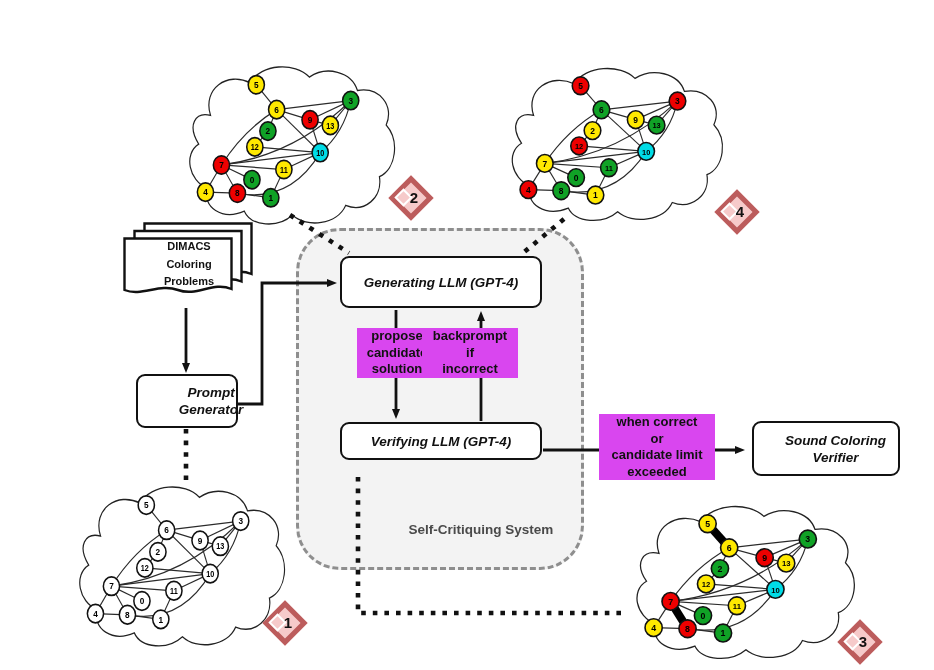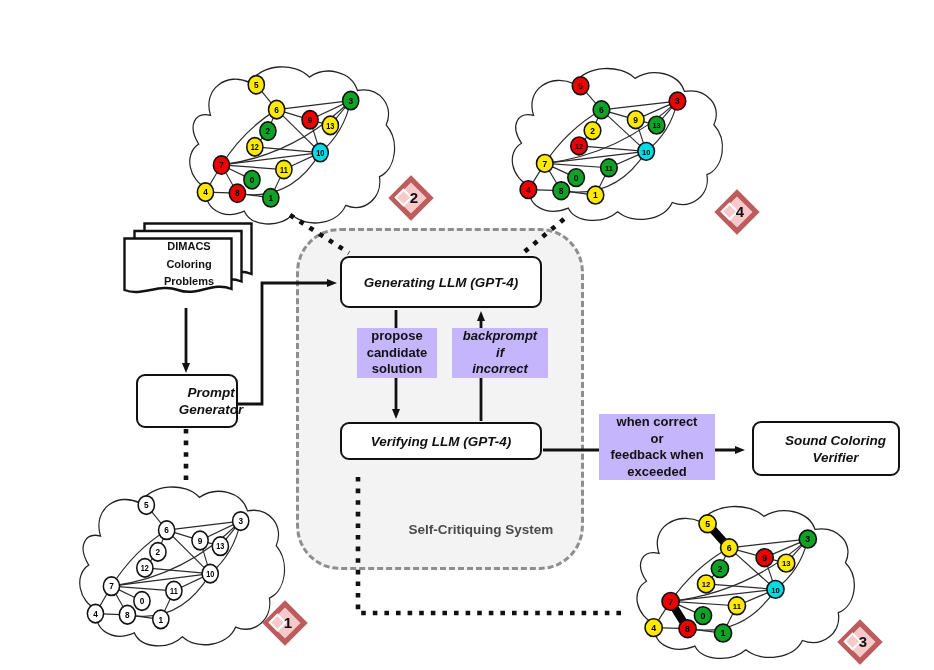--- a/index.html
+++ b/index.html
@@ -13,24 +13,24 @@
   .cloud svg{display:block;width:100%;height:100%;}
   
   .box{position:absolute;background:#fff;border:2.6px solid #111;border-radius:9px;z-index:5;
        display:flex;flex-direction:column;align-items:center;justify-content:center;
        font-weight:bold;font-size:13.5px;color:#111;text-align:center;line-height:17px;box-sizing:border-box;font-style:italic;}
   #box-generating{left:340px;top:256px;width:202px;height:52px;}
   #box-verifying{left:340px;top:422px;width:202px;height:38px;}
   #box-sound{left:752px;top:421px;width:148px;height:55px;padding-left:19px;}
   #box-promptgen{left:136px;top:374px;width:102px;height:54px;border-width:2.4px;padding-left:48px;}
   
-  .chip{position:absolute;z-index:6;background:#c4b5fd;font-weight:bold;font-size:13px;
+  .chip{position:absolute;z-index:6;background:#d946ef;font-weight:bold;font-size:13px;
         line-height:16.5px;text-align:center;color:#111;}
   #lbl-propose{left:357px;top:328px;width:80px;}
-  #lbl-backprompt{left:452px;top:328px;width:96px;font-style:italic;}
+  #lbl-backprompt{left:422px;top:328px;width:96px;}
   #lbl-when{left:599px;top:414px;width:116px;line-height:16.5px;}
   #lbl-system{position:absolute;left:381px;top:522px;width:200px;text-align:center;z-index:2;
               font-weight:bold;font-size:13.5px;color:#4a4a4a;}
   
   #doc-stack{position:absolute;left:123px;top:221px;width:132px;height:88px;z-index:5;}
   #doc-text{position:absolute;left:125px;top:238px;width:128px;z-index:6;text-align:center;
             font-weight:bold;font-size:11px;line-height:17.5px;color:#111;}
   
   .badge{position:absolute;width:48px;height:48px;z-index:6;}
   .d-outer{position:absolute;left:8px;top:8px;width:22px;height:22px;background:#f6caca;
@@ -339,21 +339,21 @@
     <span class="l2">solution</span>
   </div>
   <div class="chip" id="lbl-backprompt">
     <span class="l2">backprompt</span>
     <span class="l2">if</span>
     <span class="l2">incorrect</span>
   </div>
   <div class="chip" id="lbl-when">
     <span class="l2">when correct</span>
     <span class="l2">or</span>
-    <span class="l2">feedback when</span>
+    <span class="l2">candidate limit</span>
     <span class="l2">exceeded</span>
   </div>
 
   <div class="badge" id="badge1">
     <div class="d-outer"></div>
     <div class="d-inner"></div>
     <span class="d-num">1</span>
   </div>
   <div class="badge" id="badge2">
     <div class="d-outer"></div>

